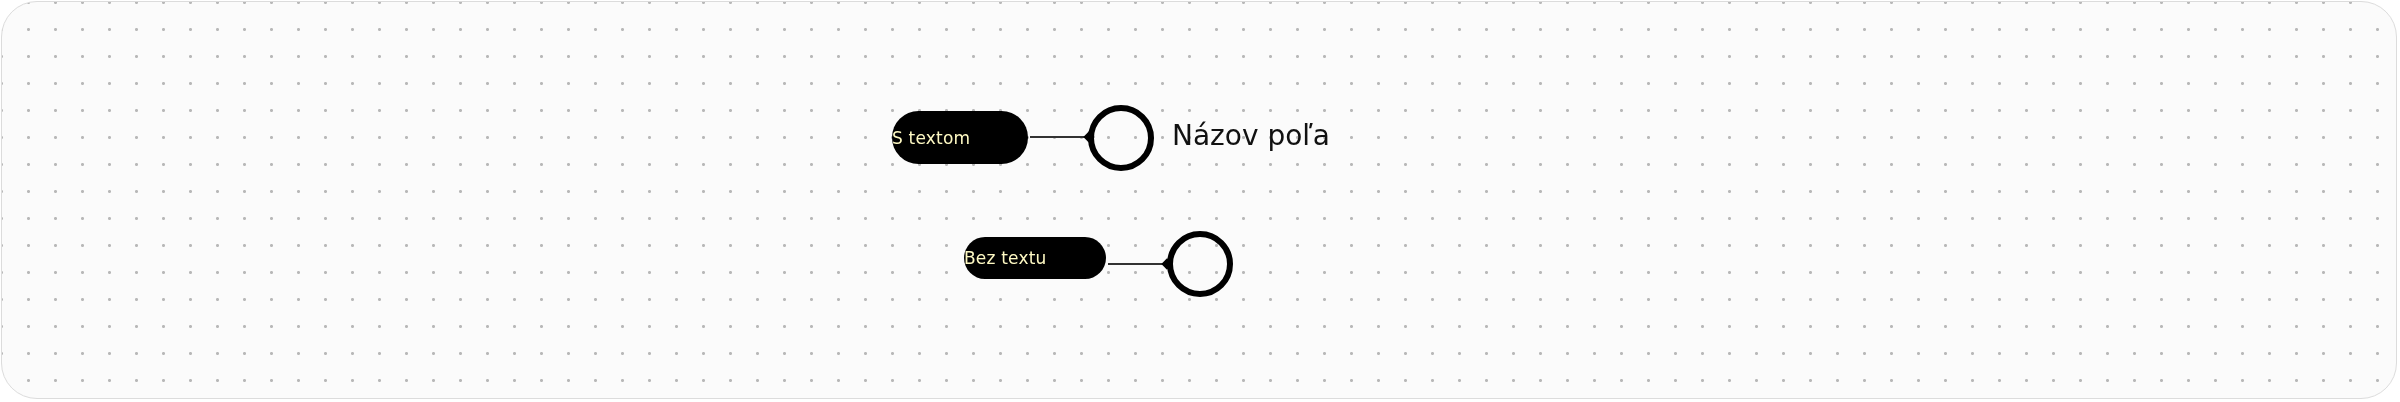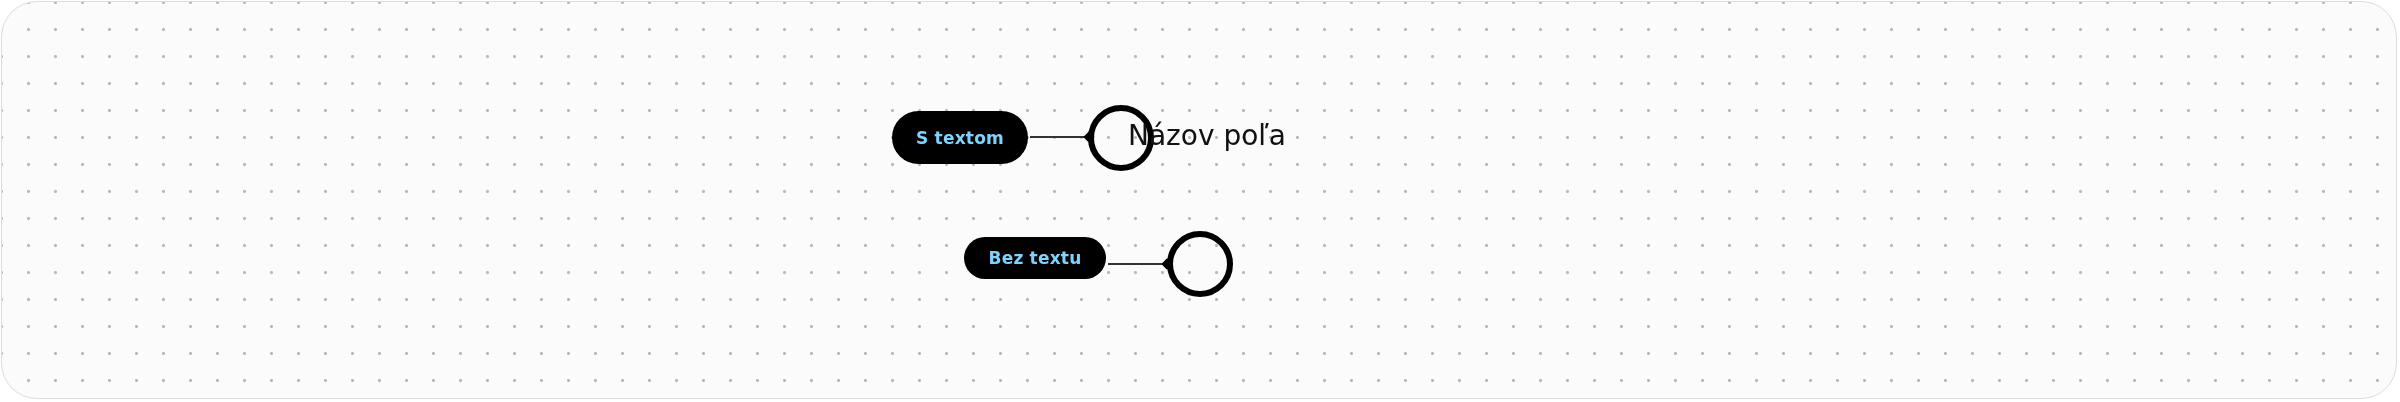--- a/index.html
+++ b/index.html
@@ -21,26 +21,26 @@
       border-radius: 36px;
       background-color: #fbfbfb;
       background-image: radial-gradient(circle, #b8b8b8 1.3px, transparent 1.6px);
       background-size: 27px 27px;
       background-position: 13px -13px;
       box-sizing: border-box;
     }
     .pill {
       position: absolute;
       background: #000000;
-      color: #7dd3fc;
+      color: #fef9c3;
       border-radius: 27px;
       display: flex;
       align-items: center;
-      justify-content: center;
-      font-weight: bold;
+      justify-content: flex-start;
+      font-weight: normal;
       font-size: 17px;
       font-family: "DejaVu Sans", sans-serif;
       letter-spacing: 0.2px;
       cursor: pointer;
     }
     .connector {
       position: absolute;
       height: 2px;
       background: #333333;
     }
@@ -70,20 +70,20 @@
 <body>
 
 <div class="canvas"></div>
 
 <div class="pill" style="left:892px; top:111px; width:136px; height:53px;">
   <span>S textom</span>
 </div>
 <div class="connector" style="left:1030px; top:136px; width:60px;"></div>
 <div class="notch" style="left:1085px; top:133px;"></div>
 <div class="ring" style="left:1088px; top:105px; width:66px; height:66px;"></div>
-<div class="field-label" style="left:1128px; top:119px;">Názov poľa</div>
+<div class="field-label" style="left:1172px; top:119px;">Názov poľa</div>
 
 <div class="pill" style="left:964px; top:237px; width:142px; height:42px;">
   <span>Bez textu</span>
 </div>
 <div class="connector" style="left:1108px; top:263px; width:60px;"></div>
 <div class="notch" style="left:1163px; top:260px;"></div>
 <div class="ring" style="left:1167px; top:231px; width:66px; height:66px;"></div>
 
 </body></html>

